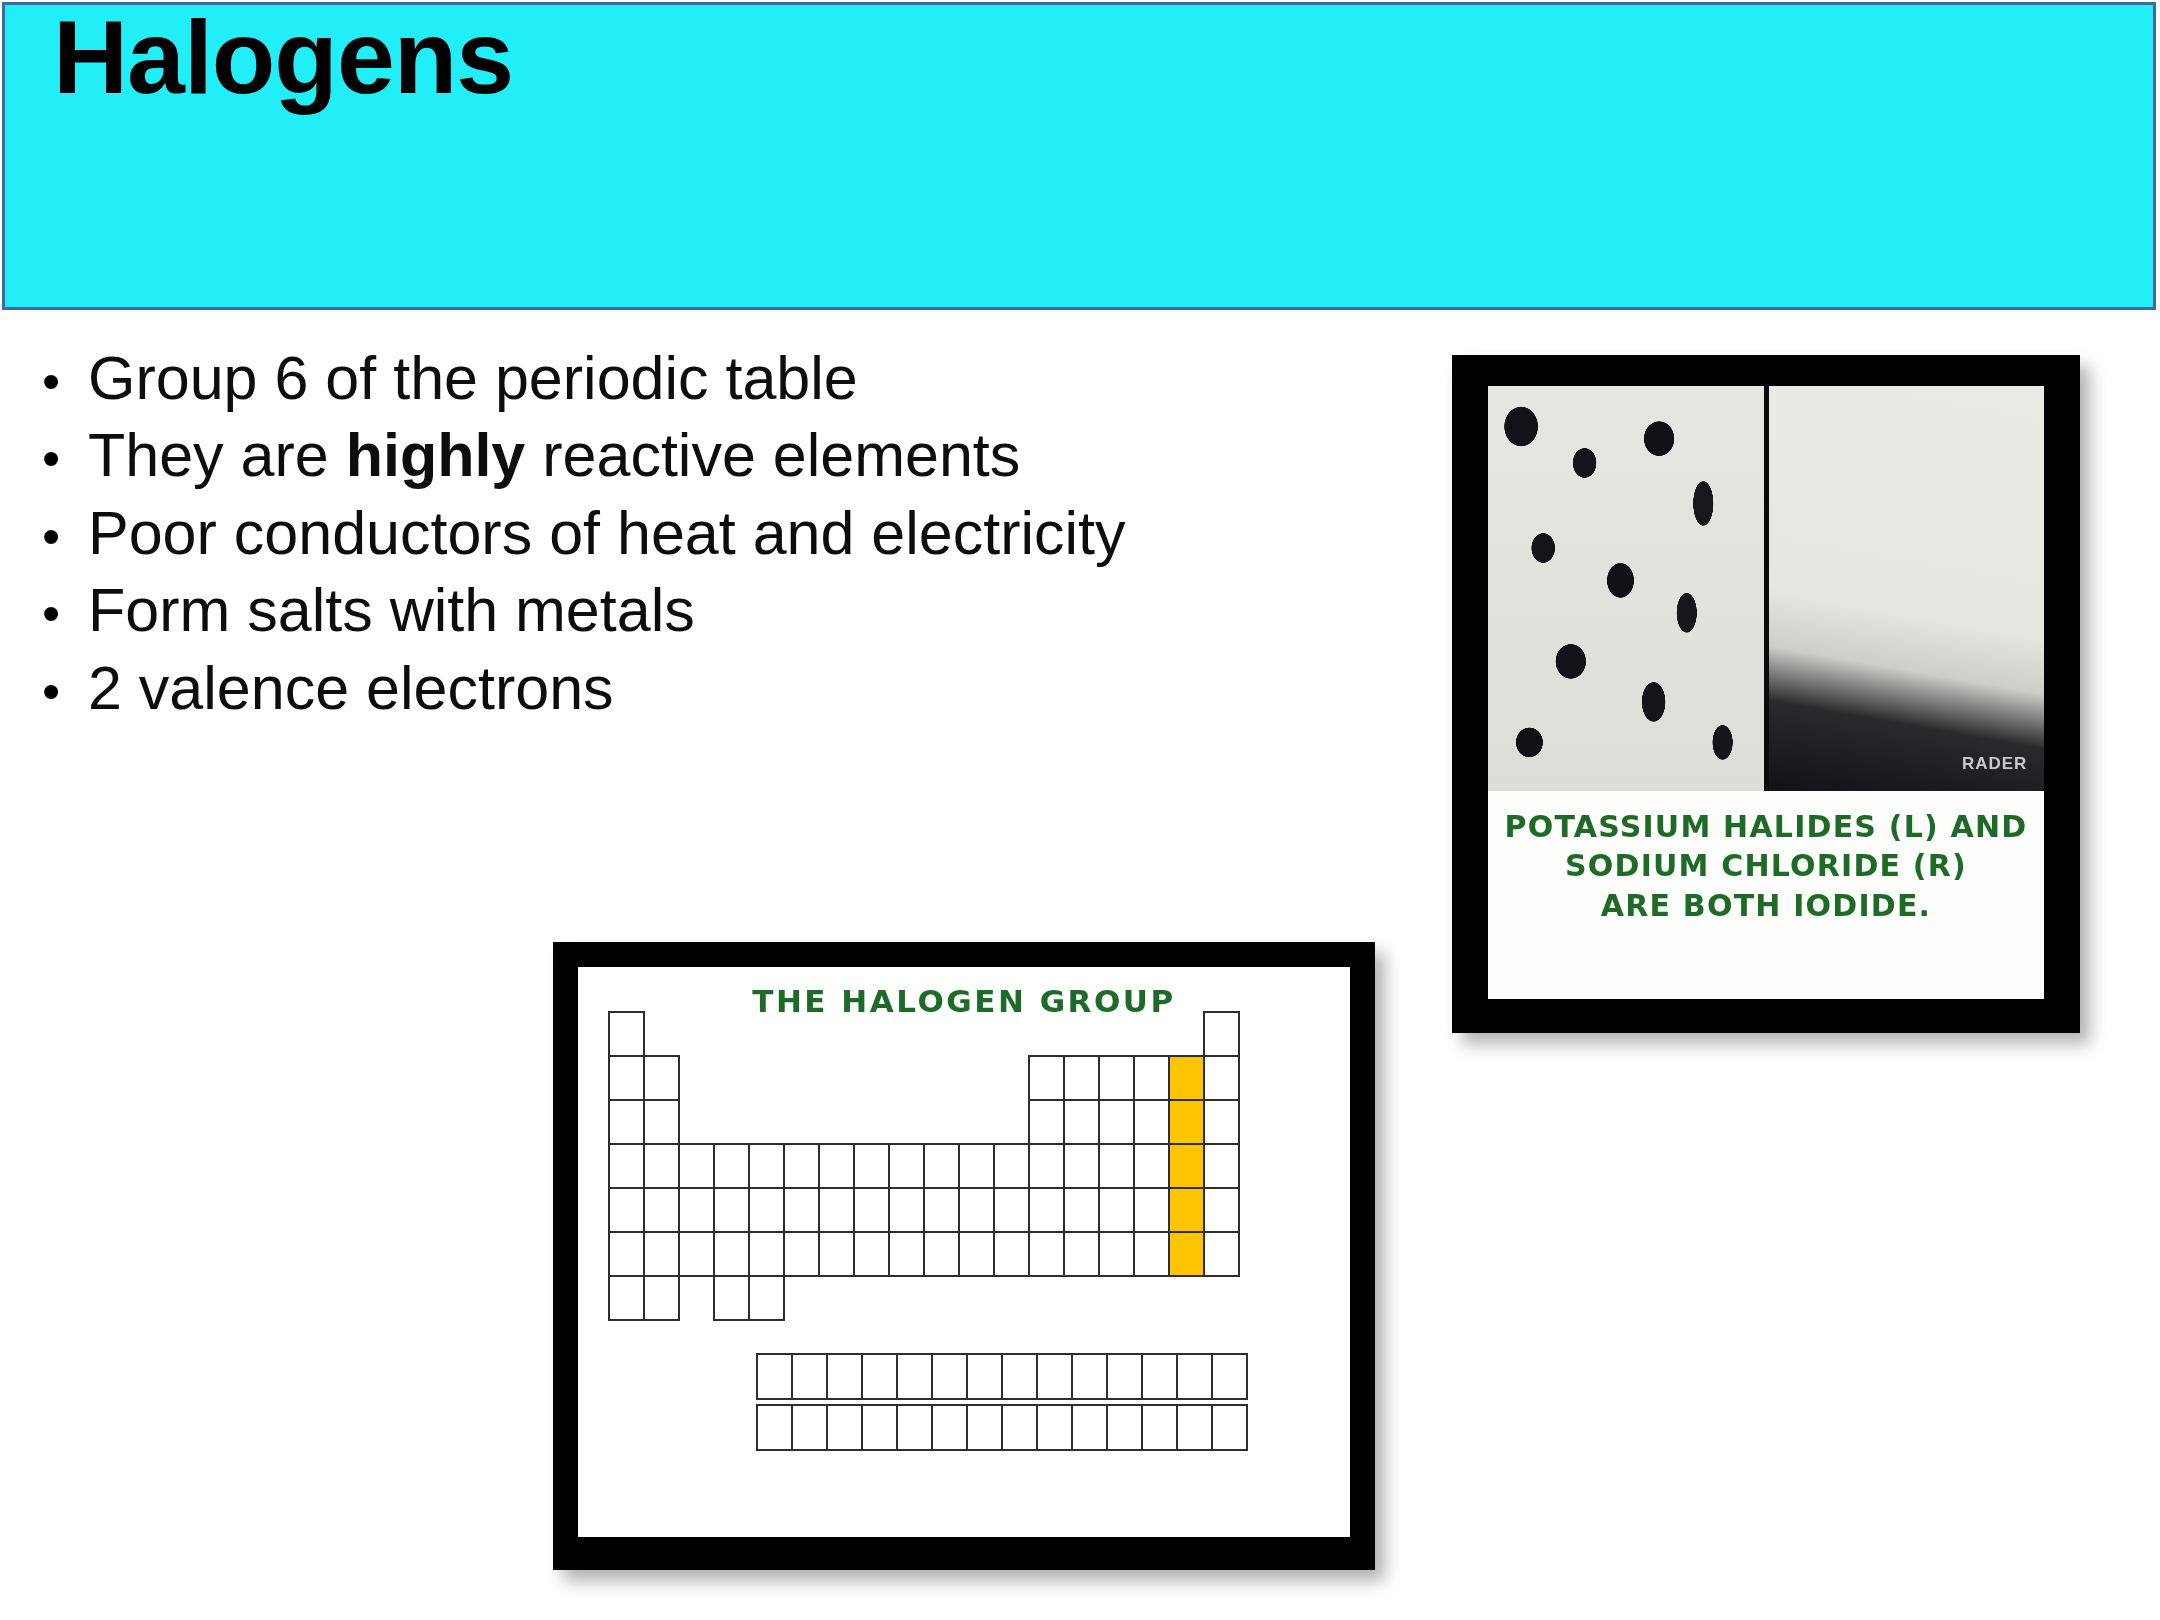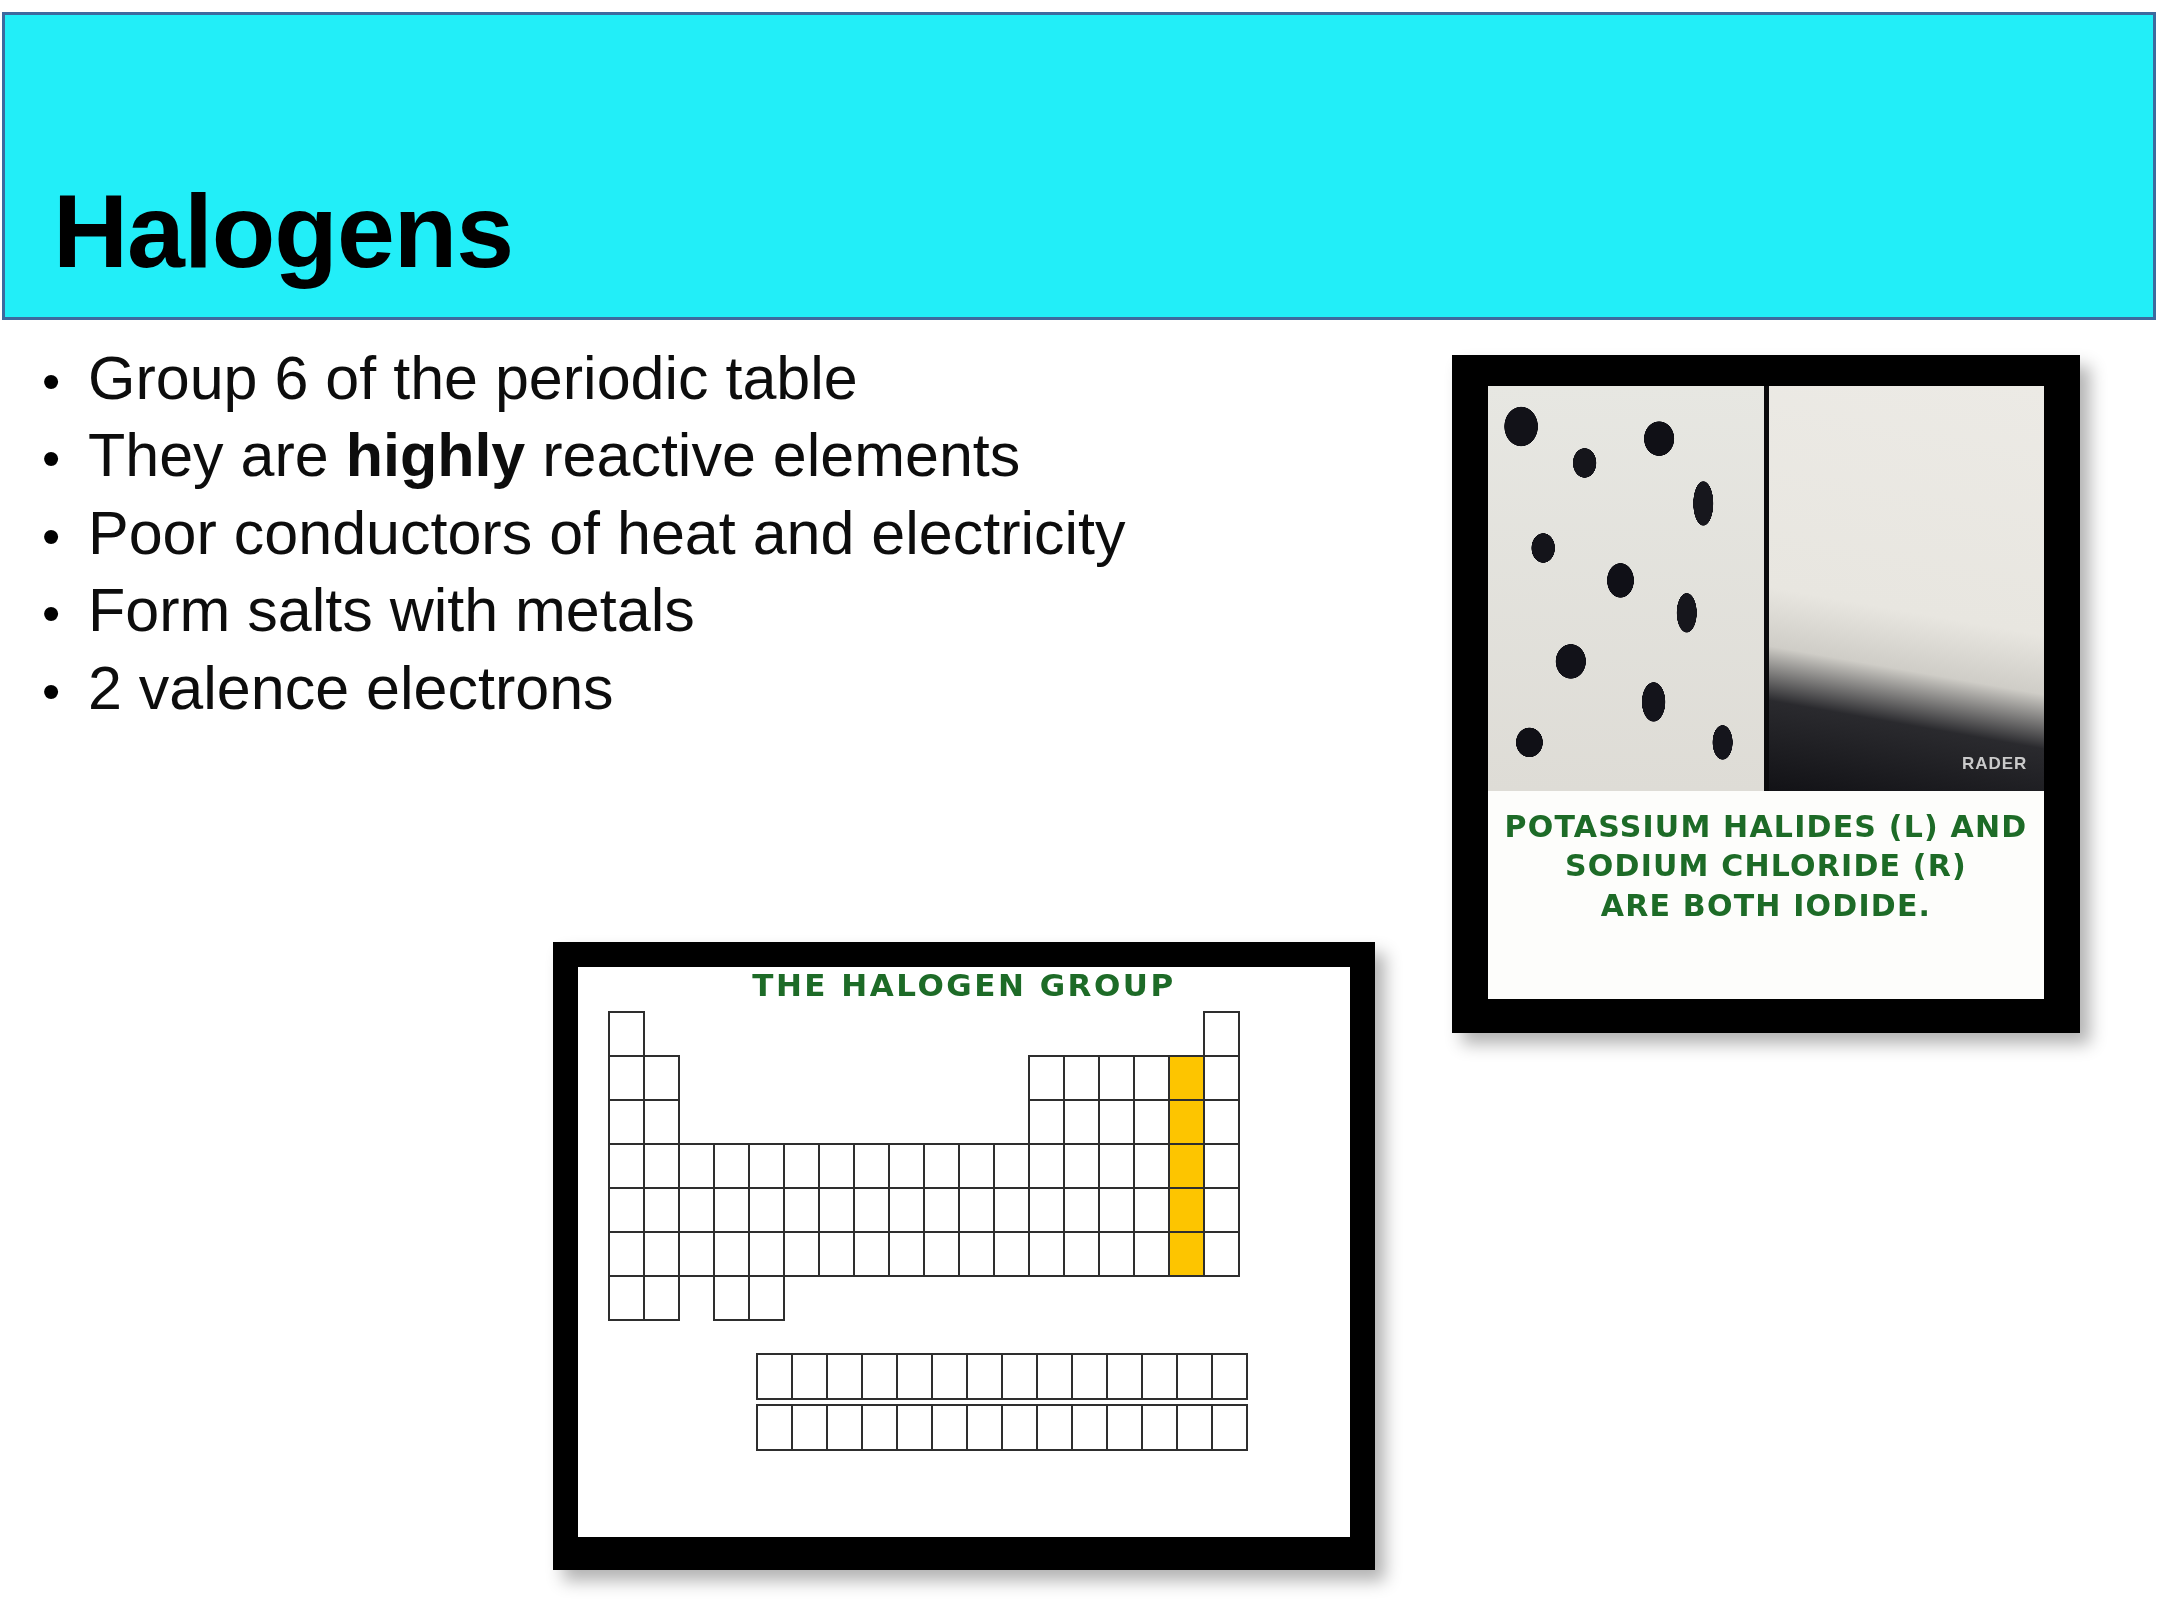--- a/index.html
+++ b/index.html
@@ -19,28 +19,27 @@
   .slide {
     position: absolute;
     inset: 0;
     background: #ffffff;
   }
 
   
   .title-bar {
     position: absolute;
     left: 2px;
-    top: 12px;
+    top: 2px;
     width: 2154px;
     height: 308px;
     background: #22EEF8;
     border: 3px solid #3D6A9E;
     box-sizing: border-box;
     display: flex;
-    align-items: flex-end;
   }
   .title-text {
     font-family: "Liberation Sans", sans-serif;
     font-weight: bold;
     font-size: 104px;
     line-height: 1.0;
     color: #000000;
     letter-spacing: -1px;
     padding-left: 48px;
     padding-bottom: 34px;
@@ -185,21 +184,21 @@
     left: 25px;
     top: 25px;
     right: 25px;
     bottom: 33px;
     background: #ffffff;
     overflow: hidden;
   }
   .pt-title {
     position: absolute;
     left: 0; right: 0;
-    top: 0;
+    top: 16px;
     text-align: center;
     font-family: "DejaVu Sans", sans-serif;
     font-size: 31px;
     font-weight: bold;
     letter-spacing: 2.5px;
     color: #1d6b27;
     white-space: nowrap;
   }
   .pt-grid {
     position: absolute;

